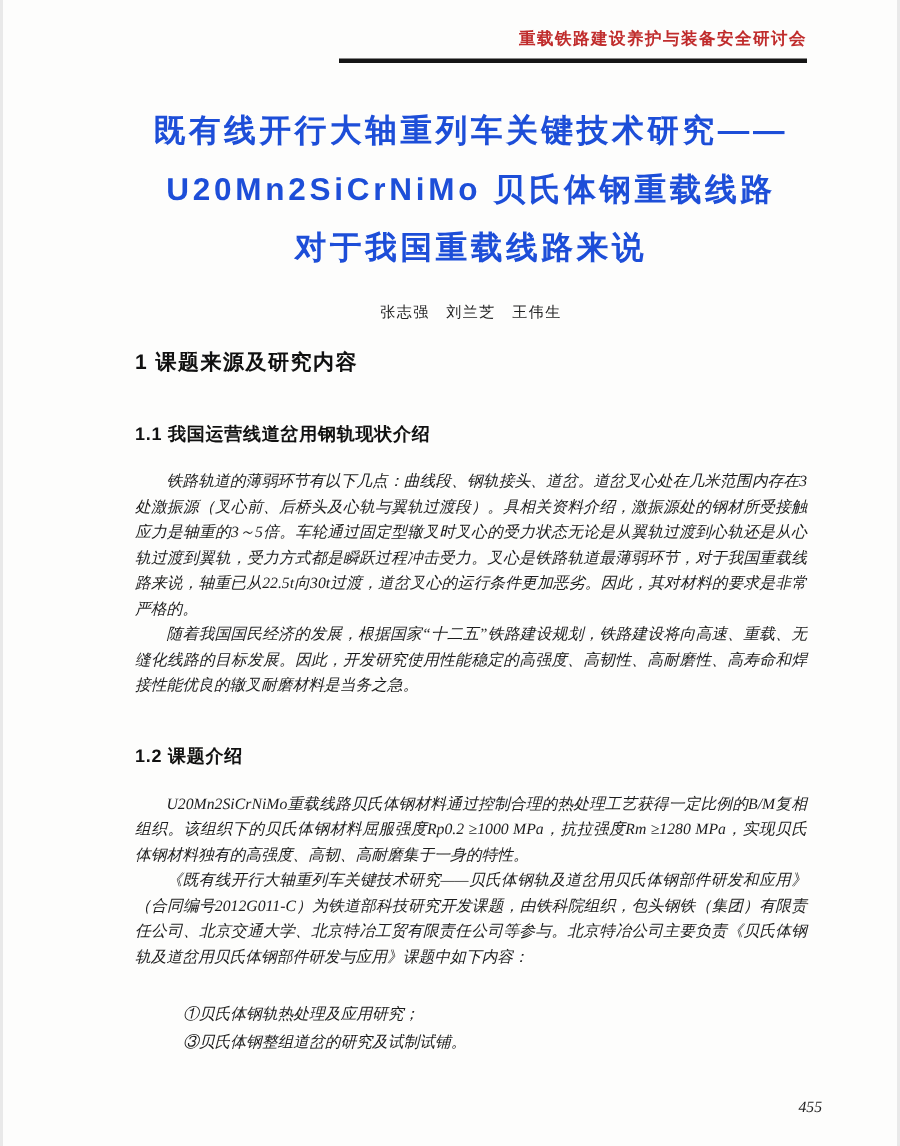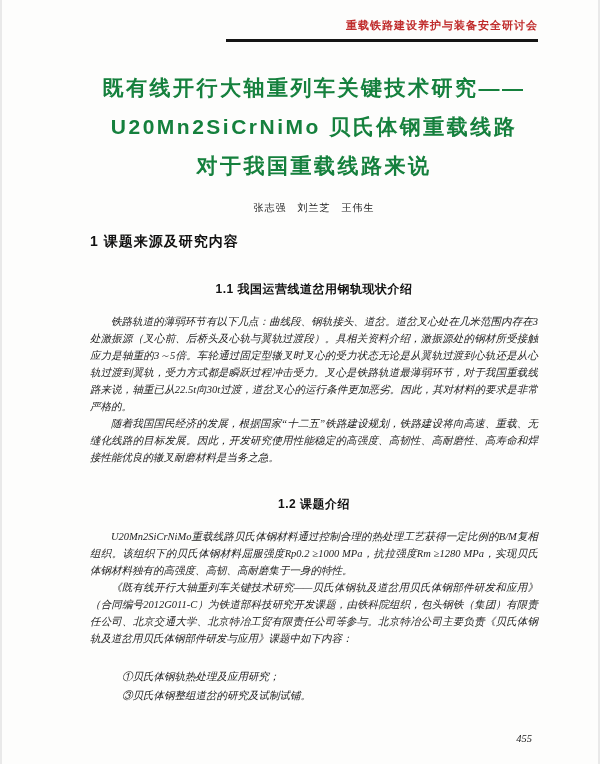--- a/index.html
+++ b/index.html
@@ -33,21 +33,21 @@
     background: #151515;
     margin: 6px 0 0 auto;
   }
   .title-block {
     margin-top: 26px;
     text-align: center;
     font-weight: 700;
     font-size: 21px;
     line-height: 39px;
     letter-spacing: 2.5px;
-    color: #15803d;
+    color: #1d4ed8;
     font-family: "Liberation Sans", "DejaVu Sans", sans-serif;
   }
   .authors {
     margin-top: 16px;
     text-align: center;
     font-size: 10px;
     letter-spacing: 1px;
     color: #222;
   }
   .h1 {
@@ -58,21 +58,20 @@
     color: #111;
     font-family: "Liberation Sans", "DejaVu Sans", sans-serif;
   }
   .h2 {
     margin-top: 30px;
     font-size: 12px;
     font-weight: 700;
     letter-spacing: 0.5px;
     color: #111;
     font-family: "Liberation Sans", "DejaVu Sans", sans-serif;
-    text-align: center;
   }
   .body-block {
     margin-top: 15px;
     font-style: italic;
   }
   .para {
     font-size: 10.5px;
     line-height: 17px;
     text-align: justify;
     text-indent: 2em;
@@ -84,21 +83,21 @@
     margin-left: 2em;
   }
   .list-item {
     font-size: 10.5px;
     line-height: 19px;
     margin: 0;
     color: #1c1c1c;
   }
   .page-number {
     position: absolute;
-    right: 66px;
+    right: 50px;
     bottom: 20px;
     font-size: 10.5px;
     font-style: italic;
     color: #222;
   }
 </style>
 </head>
 <body>
 
 <div class="page">

